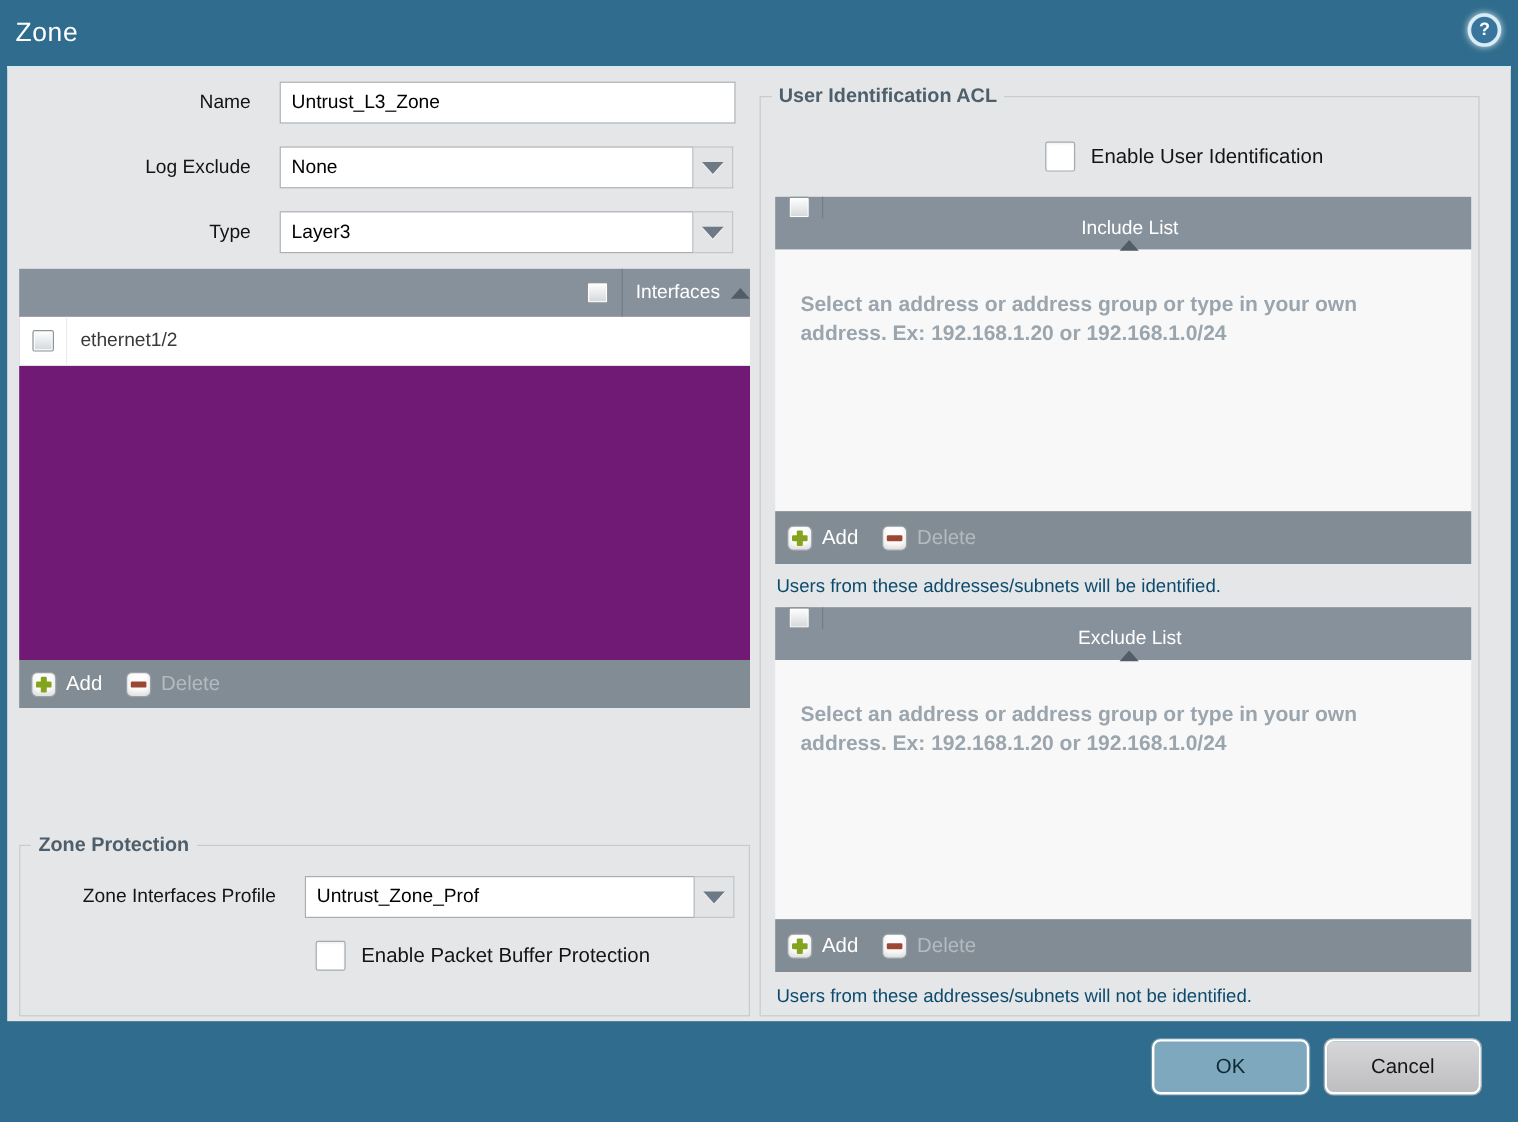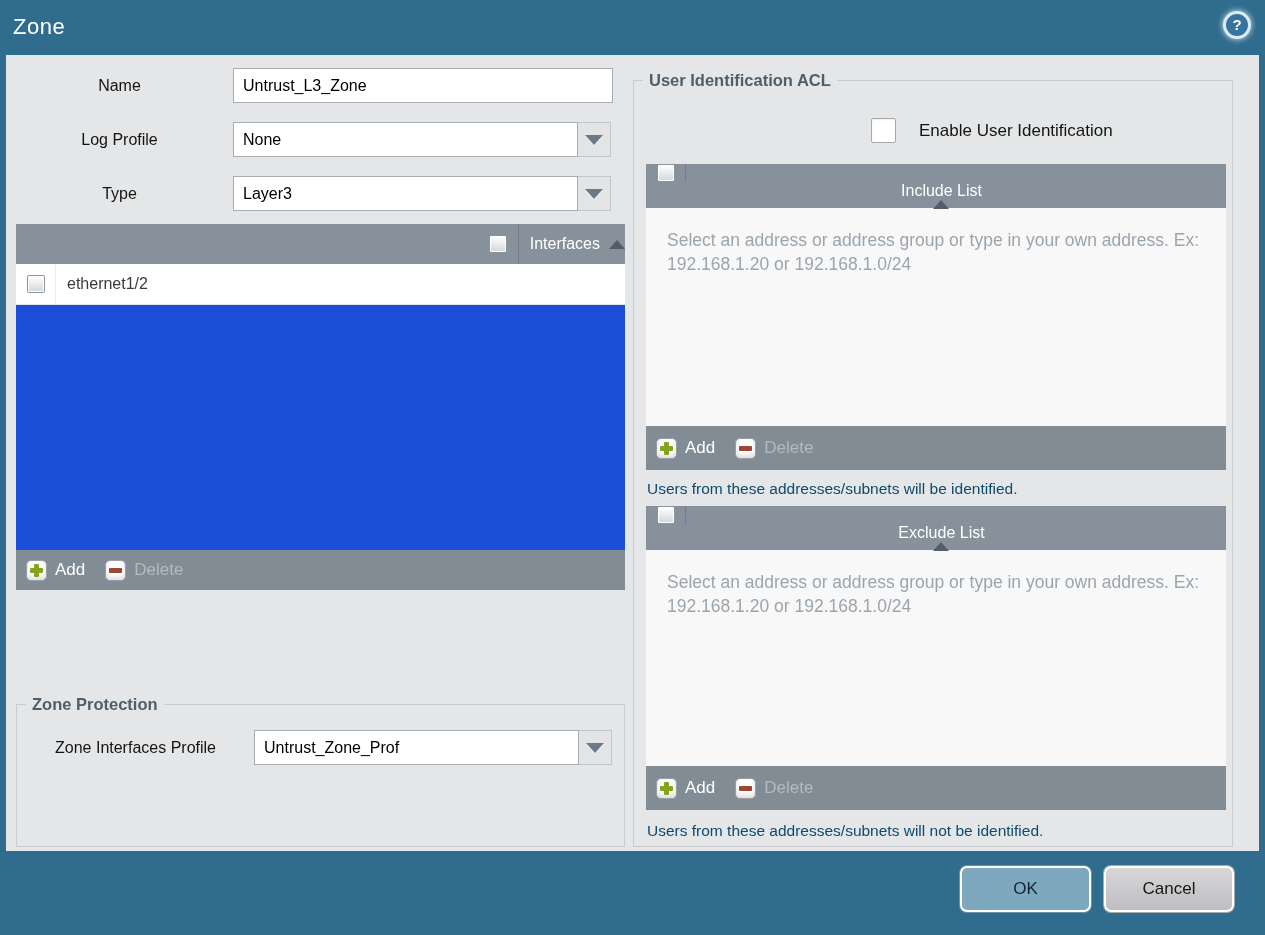--- a/index.html
+++ b/index.html
@@ -31,21 +31,21 @@
     position:absolute; left:6px; top:55px; width:1253px; height:796px;
     background:#e5e6e7; border-top:2px solid #d8e9ee;
   }
 
   
   .form-row { position:absolute; left:0; display:flex; align-items:center; }
   .form-row.r-name { top:11px; }
   .form-row.r-log  { top:65px; }
   .form-row.r-type { top:119px; }
   .form-label {
-    display:inline-block; width:227px; text-align:center; padding-right:0;
+    display:inline-block; width:227px; text-align:right; padding-right:24px;
     font-size:16px; color:#141414;
   }
   .text-input {
     width:380px; height:35px; border:1px solid #a9adb1; background:#fff;
     font-size:16px; padding:0 9px; color:#000;
     font-family:"Liberation Sans", sans-serif;
   }
   .dd { display:inline-flex; align-items:stretch; }
   .dd-input {
     width:345px; height:35px; border:1px solid #a9adb1; background:#fff;
@@ -84,21 +84,21 @@
   
   .cb-cell {
     width:40px; align-self:stretch; display:flex;
     align-items:center; justify-content:center;
     border-right:1px solid rgba(90,100,110,.45);
   }
   .panel-title { color:#fff; font-size:16px; margin-left:11px; }
 
   .iface-table { position:absolute; left:10px; top:167px; width:609px; }
   .tbl-head { height:40px; background:#87919b; display:flex; align-items:center;justify-content:flex-end; }
-  .tbl-body { height:286px; background:#1d4ed8; }
+  .tbl-body { height:286px; background:#701a75; }
   .tbl-row {
     height:41px; background:#fff; border-bottom:1px solid #e3e4e5;
     display:flex; align-items:center; font-size:16px; color:#3a3a3a;
   }
   .tbl-row .cb-cell { border-right:1px solid #ececec; }
   .tbl-row .cell-text { margin-left:11px; }
   .tbl-foot {
     height:40px; background:#828c95;
     display:flex; align-items:center; padding-left:10px; gap:20px;
   }
@@ -129,26 +129,26 @@
   .zp-row .form-label { width:237px; }
   .zp-row .dd-input { width:325px; }
   .zp-check {
     position:absolute; top:70px; left:246px;
     display:flex; align-items:center; gap:13px; font-size:17px; color:#141414;
   }
 
   .uid-fieldset { left:627px; top:14px; width:600px; height:776px; }
   .uid-enable {
     position:absolute; top:28px; left:237px;
-    display:flex; align-items:center; gap:23px; font-size:17px; color:#141414;
+    display:flex; align-items:center; gap:13px; font-size:17px; color:#141414;
   }
 
   .panel { position:absolute; left:12px; width:580px; }
   .panel-head { height:44px; background:#87919b; display:flex; align-items:center;flex-direction:column; }
-  .panel-body { background:#f8f8f9; padding:20px 20px 0 21px; }
+  .panel-body { background:#f8f8f9; padding:33px 20px 0 21px;font-weight:bold; }
   .placeholder-text { font-size:17.5px; color:#9aa5ad; line-height:1.38; }
   .panel-foot {
     height:44px; background:#828c95;
     display:flex; align-items:center; padding-left:10px; gap:20px;
   }
   .include-panel { top:74px; }
   .include-panel .panel-body { height:218px; }
   .exclude-panel { top:416px; }
   .exclude-panel .panel-body { height:216px; }
   .caption { position:absolute; left:13px; font-size:15.5px; color:#0c4a6e; }
@@ -181,21 +181,21 @@
 </div>
 
 <div class="content">
 
   <div class="form-row r-name">
     <label class="form-label">Name</label>
     <input class="text-input" value="Untrust_L3_Zone" style="">
   </div>
 
   <div class="form-row r-log">
-    <label class="form-label">Log Profile</label>
+    <label class="form-label">Log Exclude</label>
     <span class="dd">
       <input class="dd-input" value="None" style="">
       <button class="dd-btn">
           <i class="tri-down"></i>
         </button>
     </span>
   </div>
 
   <div class="form-row r-type">
     <label class="form-label">Type</label>
@@ -244,20 +244,24 @@
     <legend>Zone Protection</legend>
     <div class="zp-row">
       <label class="form-label">Zone Interfaces Profile</label>
       <span class="dd">
         <input class="dd-input" value="Untrust_Zone_Prof" style="">
         <button class="dd-btn">
             <i class="tri-down"></i>
           </button>
       </span>
     </div>
+    <div class="zp-check">
+      <span class="cb24"></span>
+      <span>Enable Packet Buffer Protection</span>
+    </div>
   </fieldset>
 
   <fieldset class="uid-fieldset">
     <legend>User Identification ACL</legend>
 
     <div class="uid-enable">
       <span class="cb24"></span>
       <span>Enable User Identification</span>
     </div>
 

